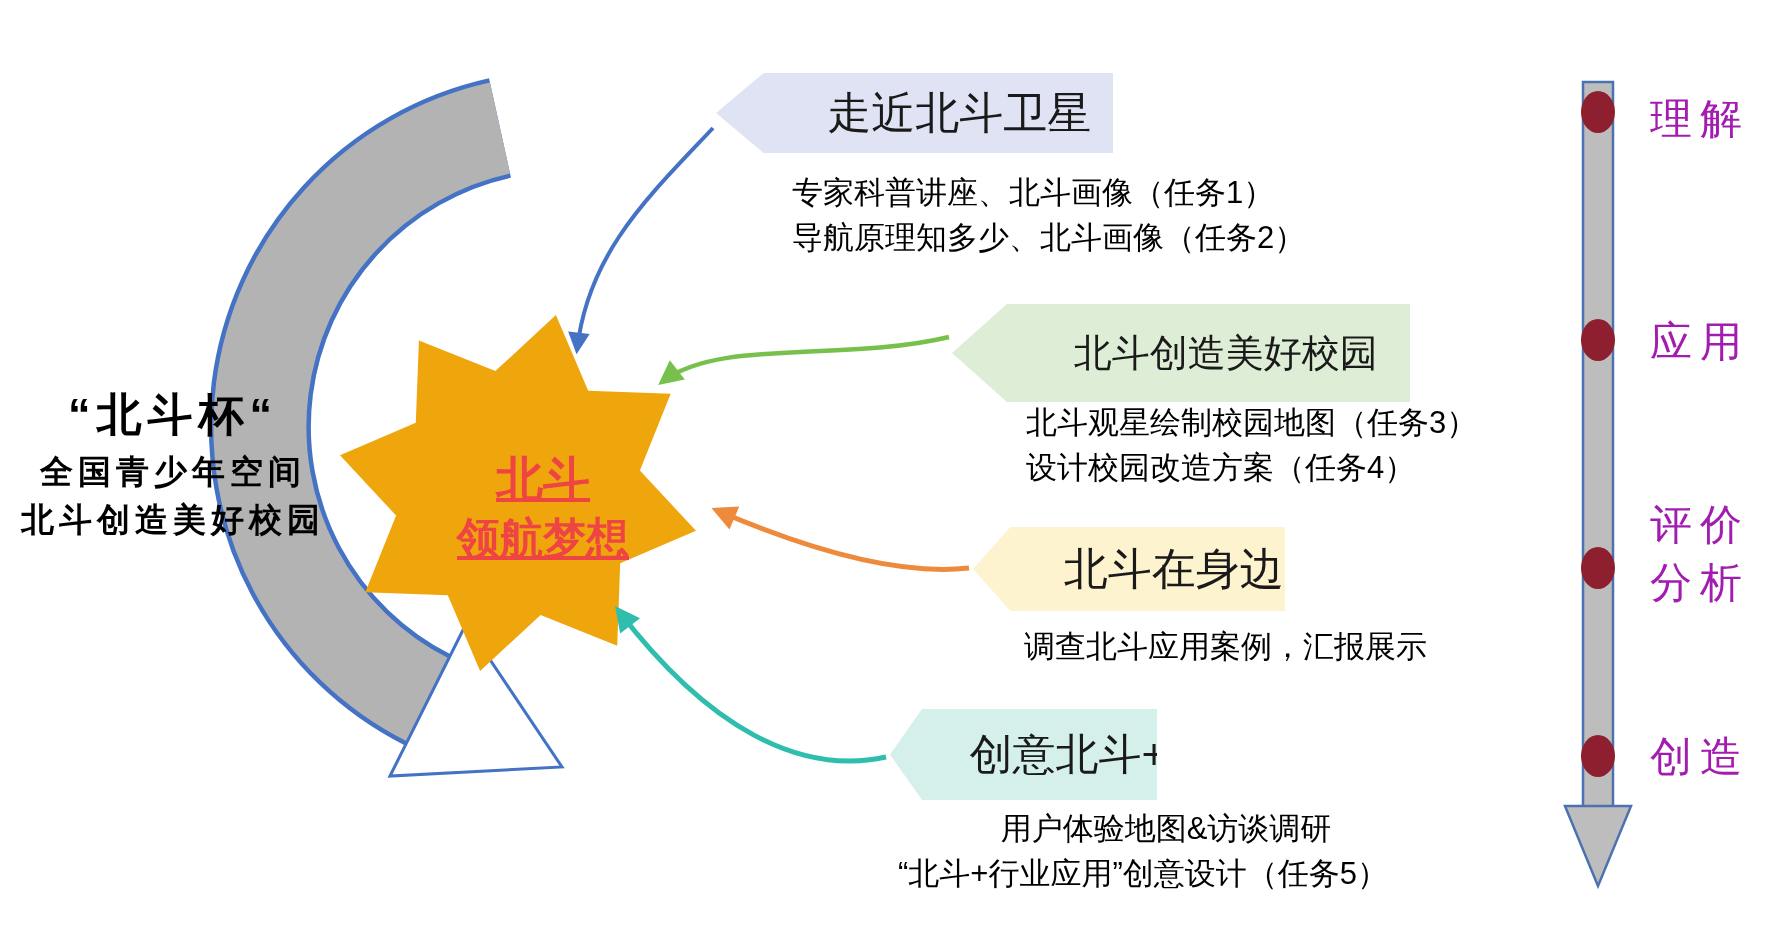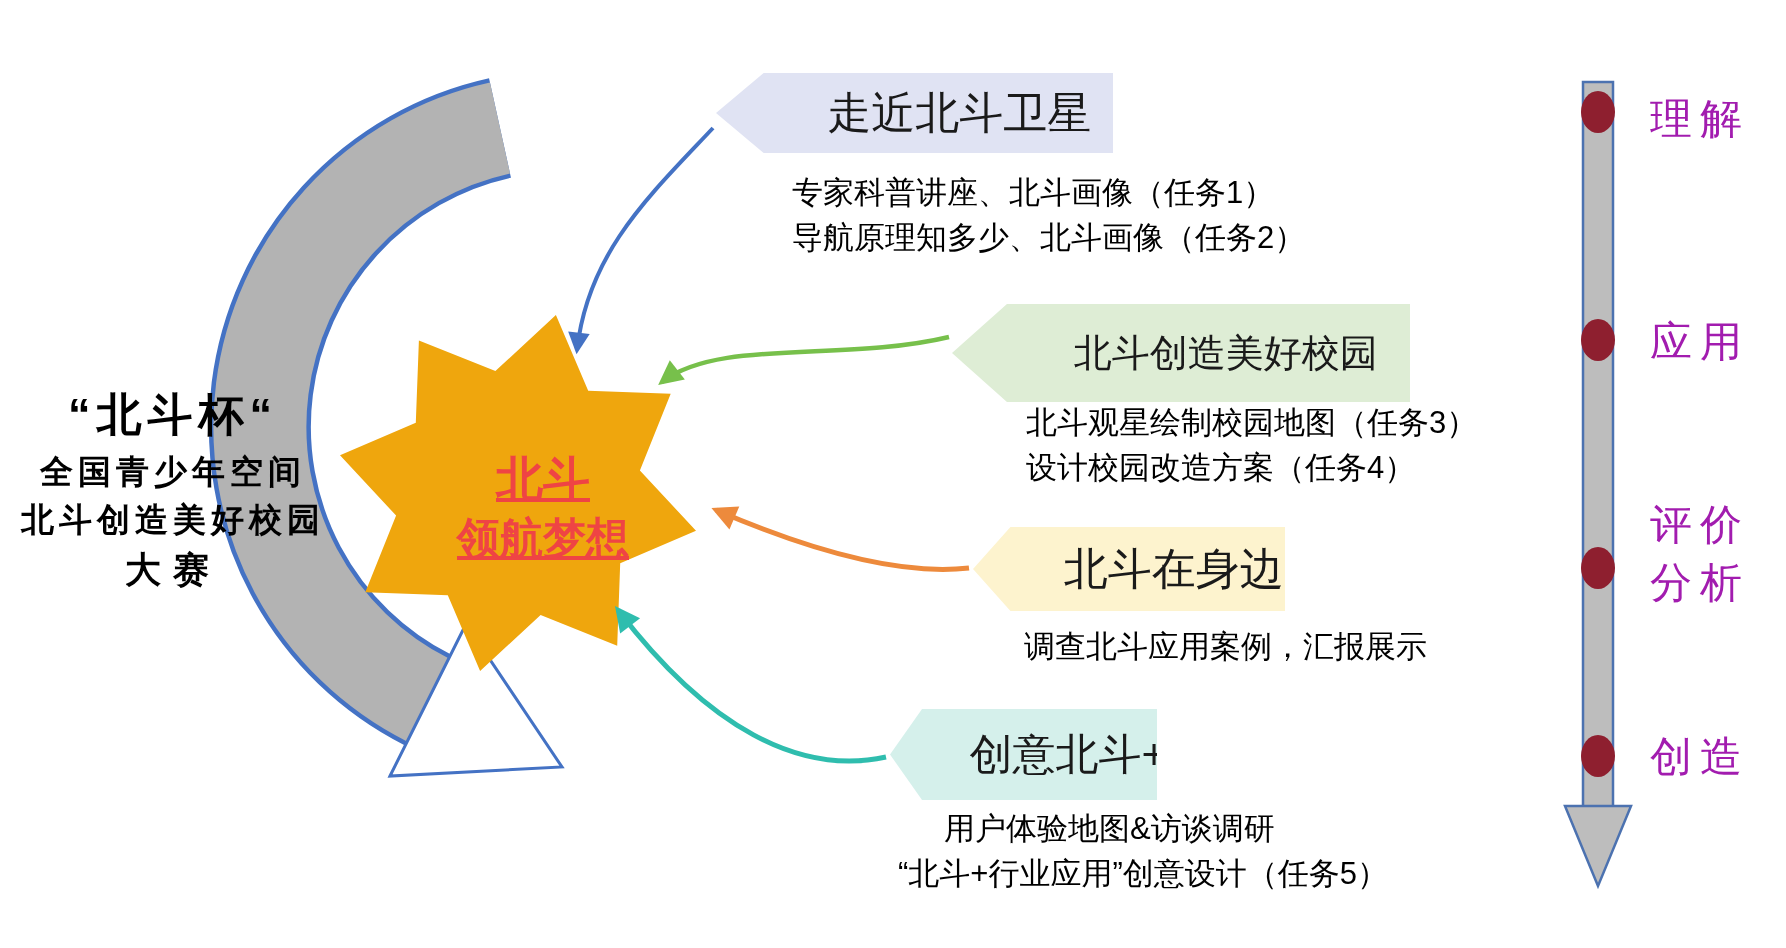--- a/index.html
+++ b/index.html
@@ -23,21 +23,21 @@
   .banner-1{left:716px;top:73px;width:397px;height:80px;font-size:44px;}
   .banner-2{left:952px;top:304px;width:458px;height:98px;font-size:38px;text-align:center;}
   .banner-3{left:973px;top:527px;width:312px;height:84px;font-size:44px;}
   .banner-4{left:890px;top:709px;width:267px;height:91px;font-size:43px;}
 
   .desc{font-size:31px;line-height:45px;white-space:nowrap;color:#000;}
   .desc-1{left:792px;top:170px;}
   .desc-2{left:1026px;top:400px;}
   .desc-3{left:1024px;top:624px;}
   .desc-4{left:898px;top:806px;}
-  .desc-4 .desc-line:first-child{margin-left:46px;}
+  .desc-4 .desc-line:first-child{margin-left:46px;text-align:center;}
   .desc b{font-weight:normal;}
 
   .bloom-label{font-family:"DejaVu Serif","Liberation Serif",serif;font-size:42px;
                letter-spacing:8px;line-height:58px;white-space:nowrap;color:#a21caf;}
   .bl-1{left:1650px;top:90px;}
   .bl-2{left:1650px;top:313px;}
   .bl-3{left:1650px;top:496px;text-align:center;}
   .bl-4{left:1650px;top:728px;}
 </style>
 </head>
@@ -77,21 +77,20 @@
     <ellipse cx="1598" cy="112" rx="17" ry="21" fill="#8E1F2F"></ellipse>
     <ellipse cx="1598" cy="340" rx="17" ry="21" fill="#8E1F2F"></ellipse>
     <ellipse cx="1598" cy="568" rx="17" ry="21" fill="#8E1F2F"></ellipse>
     <ellipse cx="1598" cy="756" rx="17" ry="21" fill="#8E1F2F"></ellipse>
   </svg>
 
   <div class="abs left-title">
     <div class="lt-1">“北斗杯“</div>
     <div class="lt-2">全国青少年空间</div>
     <div class="lt-2">北斗创造美好校园</div>
-    <div class="lt-3">大赛</div>
   </div>
 
   <div class="abs star-text">
     <div class="st-1">北斗</div>
     <div class="st-2">领航梦想</div>
   </div>
 
   <div class="abs banner banner-1" style="background: rgb(224, 227, 243);">
     <span>走近北斗卫星</span>
   </div>

